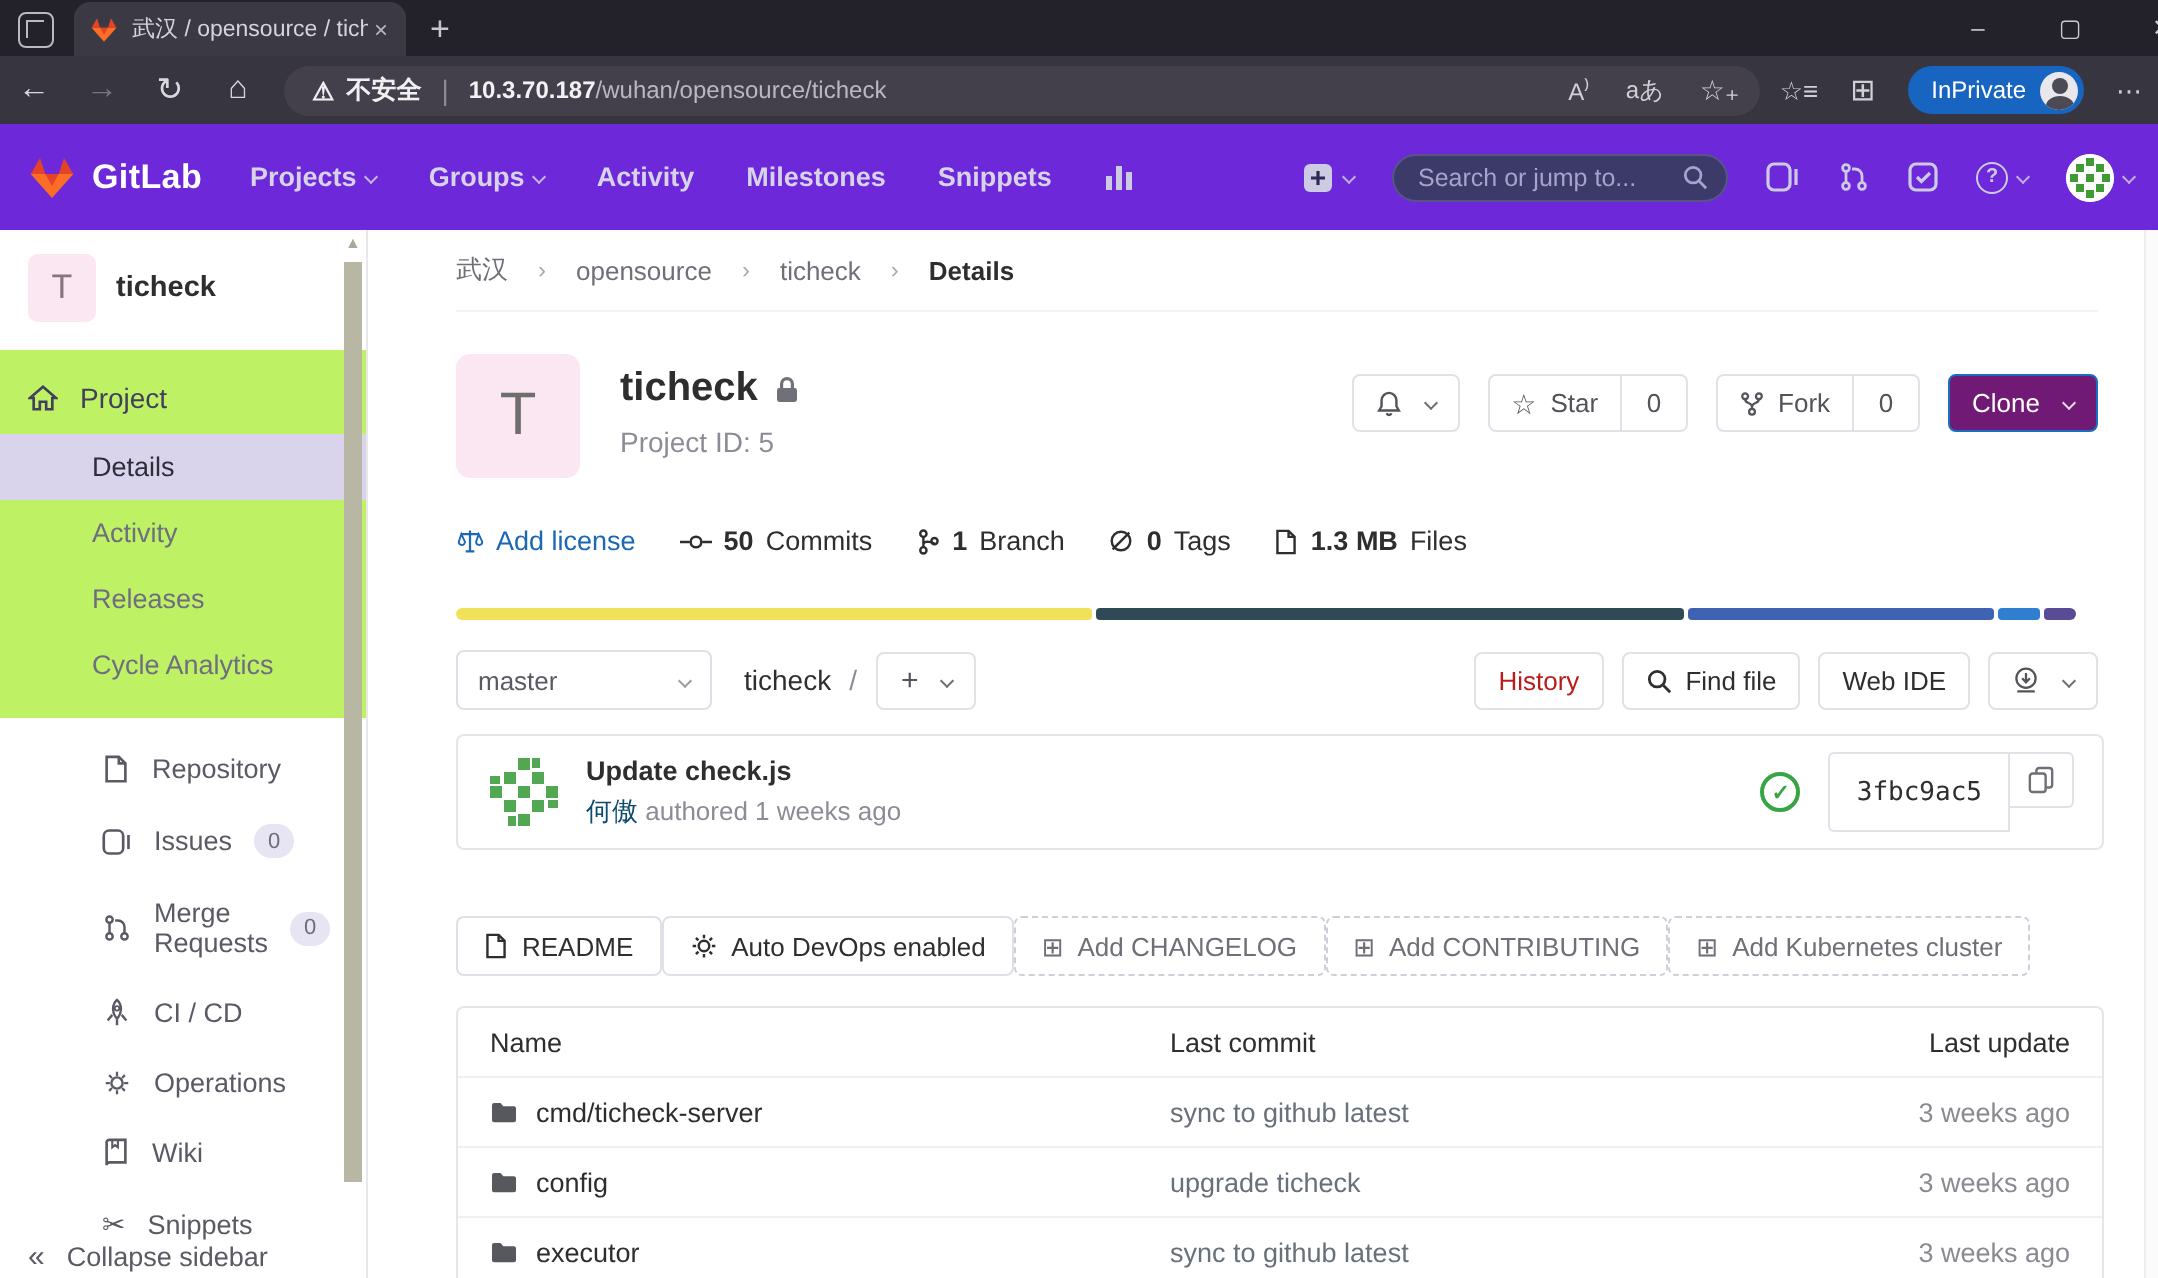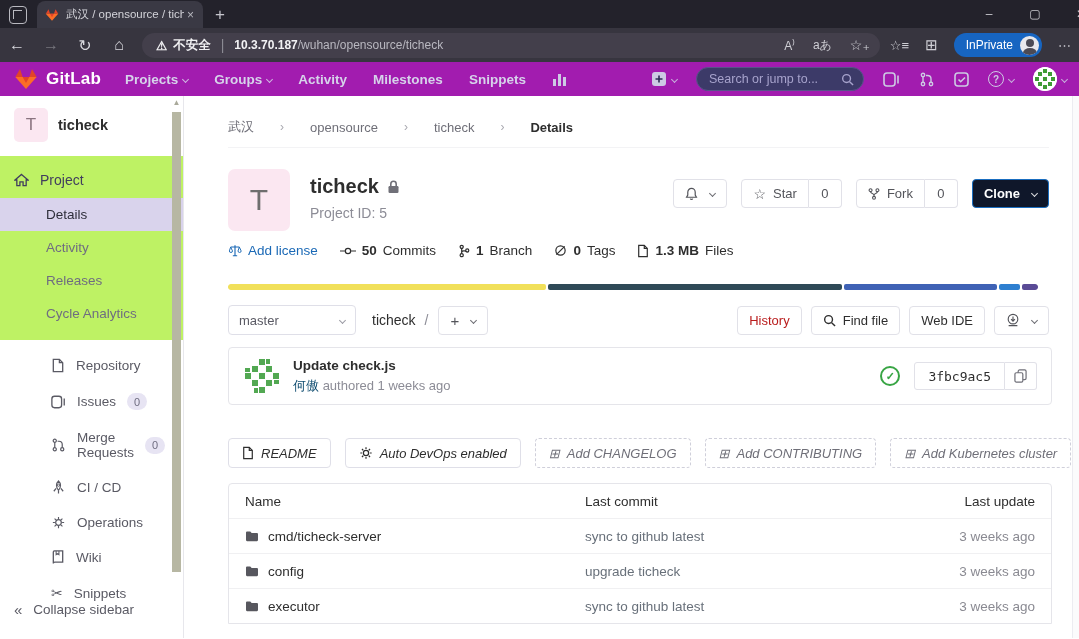--- a/index.html
+++ b/index.html
@@ -27,21 +27,21 @@
   .addr-host { font-weight:bold; color:#f2f2f4; }
   .addr-path { color:#b9b8c0; }
   .addr-icons { margin-left:auto; display:flex; align-items:center; gap:18px; color:#cfcfd5; font-size:12px; }
   .out-icons { display:flex; align-items:center; gap:16px; color:#cfcfd5; font-size:13px; margin-right:8px; }
   .inprivate { background:#1765c1; color:#fff; border-radius:13px; height:24px; display:flex; align-items:center; gap:7px; padding:0 3px 0 12px; font-size:12px; }
   .ip-avatar { width:19px; height:19px; border-radius:50%; background:#e8e8ec; position:relative; overflow:hidden; }
   .ip-avatar::before { content:""; position:absolute; left:5.5px; top:3px; width:8px; height:8px; border-radius:50%; background:#4b4a55; }
   .ip-avatar::after { content:""; position:absolute; left:2.5px; top:12px; width:14px; height:10px; border-radius:50%; background:#4b4a55; }
 
   
-  .gl-nav { height:34px; background:#a21caf; display:flex; align-items:center; padding:0 12px 0 14px; color:#cdcae4; }
+  .gl-nav { height:53px; background:#6d28d9; display:flex; align-items:center; padding:0 12px 0 14px; color:#cdcae4; }
   .gl-brand { display:flex; align-items:center; gap:8px; margin-right:24px; }
   .gl-brand b { color:#fff; font-size:17px; letter-spacing:.2px; }
   .gl-menu { display:flex; align-items:center; gap:26px; font-size:13.5px; font-weight:bold; color:#d6d3ea; }
   .gl-menu .mi { display:flex; align-items:center; }
   .gl-right { margin-left:auto; display:flex; align-items:center; gap:19px; }
   .gl-search { width:168px; height:24px; background:#3c3a68; border:1px solid #57548a; border-radius:14px; display:flex; align-items:center; padding:0 9px 0 12px; }
   .gl-search input { flex:1; background:transparent; border:none; outline:none; color:#b6b2d8; font-size:12.5px; width:110px; font-family:"Liberation Sans",sans-serif; }
   .gl-search input::placeholder { color:#a7a3cc; }
   .avatar-user { width:24px; height:24px; border-radius:50%; background:#fff; overflow:hidden; }
   .qmark { width:16px; height:16px; border:1.5px solid #cdcae4; border-radius:50%; font-size:10px; font-weight:bold; display:flex; align-items:center; justify-content:center; }
@@ -62,37 +62,37 @@
   .sb-badge { margin-left:auto; margin-right:24px; background:#e7e4f3; color:#6f6d80; font-size:11px; border-radius:9px; min-width:20px; height:17px; display:flex; align-items:center; justify-content:center; }
   .sb-collapse { position:absolute; bottom:10px; left:0; right:12px; display:flex; align-items:center; gap:11px; padding:10px 14px; color:#5a5a64; font-size:13.5px; }
   .sb-scroll { position:absolute; top:2px; right:1px; width:11px; bottom:0; }
   .sb-scroll .arrow { color:#a9a99a; font-size:8px; text-align:center; display:block; }
   .sb-thumb { position:absolute; top:14px; left:1px; width:9px; height:460px; background:#b7b7a3; }
 
   .content { flex:1; position:relative; overflow:hidden; background:#fff; }
   .page-scrollbar { position:absolute; top:0; right:0; bottom:0; width:7px; background:#fbfbfc; border-left:1px solid #ececf1; }
   .main { padding:0 30px 0 44px; }
 
-  .breadcrumb { display:flex; align-items:center; gap:26px; padding:22px 0 11px 0; font-size:13px; color:#6f6f78; border-bottom:1px solid #f3f3f5; }
+  .breadcrumb { display:flex; align-items:center; gap:15px; padding:11px 0 11px 0; font-size:13px; color:#6f6f78; border-bottom:1px solid #f3f3f5; }
   .breadcrumb .sep { color:#a9a9b0; font-size:12px; }
   .breadcrumb .current { color:#2e2e2e; font-weight:bold; }
 
   .proj-head { display:flex; margin-top:21px; }
   .proj-avatar { width:62px; height:62px; border-radius:7px; background:#fbe7f1; color:#6e6e6e; font-size:30px; display:flex; align-items:center; justify-content:center; }
   .proj-titles { margin-left:20px; padding-top:6px; }
   .proj-title { font-size:20px; font-weight:bold; display:flex; align-items:center; gap:8px; }
   .proj-id { color:#8c8c96; font-size:14px; margin-top:7px; }
   .proj-actions { margin-left:auto; display:flex; align-items:flex-start; gap:14px; padding-top:10px; }
   .btn { display:inline-flex; align-items:center; gap:7px; height:29px; padding:0 11px; border:1px solid #e1e1e8; border-radius:4px; background:#fff; font-size:13px; color:#53545a; white-space:nowrap; }
   .btn-group { display:inline-flex; }
   .btn-group .btn:first-child { border-radius:4px 0 0 4px; }
   .btn-group .btn:last-child { border-radius:0 4px 4px 0; border-left:none; min-width:33px; justify-content:center; }
-  .btn-primary { background:#0f172a; border-color:#1a6ec0; color:#fff; font-weight:bold; }
-
-  .stats-row { display:flex; align-items:center; gap:22px; margin-top:12px; font-size:13.5px; color:#2e2e2e; }
+  .btn-primary { background:#701a75; border-color:#1a6ec0; color:#fff; font-weight:normal; }
+
+  .stats-row { display:flex; align-items:center; gap:22px; margin-top:24px; font-size:13.5px; color:#2e2e2e; }
   .stat { display:flex; align-items:center; gap:6px; }
   .stat b { font-weight:bold; }
   .link-blue { color:#1b69b6; }
   .description { margin-top:16px; font-size:14.5px; color:#2e2e2e; }
 
   .lang-bar { margin-top:26px; height:6px; display:flex; gap:2px; border-radius:3px; overflow:hidden; width:810px; }
   .lang-bar div { height:6px; border-radius:2px; }
 
   .tree-controls { display:flex; align-items:center; margin-top:15px; }
   .branch-select { width:128px; height:30px; border:1px solid #dfdfe8; border-radius:4px; display:flex; align-items:center; padding:0 10px; font-size:13px; color:#5a5a64; background:#fff; }
@@ -101,24 +101,24 @@
   .tree-path .slash { color:#8c8c96; }
   .tree-right { margin-left:auto; display:flex; align-items:center; gap:9px; }
 
   .commit-box { margin-top:12px; border:1px solid #e5e5ea; border-radius:4px; height:58px; display:flex; align-items:center; padding:0 14px; width:824px; }
   .commit-texts { margin-left:12px; }
   .commit-title { font-weight:bold; font-size:13.5px; color:#2e2e2e; }
   .commit-meta { font-size:13px; color:#8c8c96; margin-top:4px; }
   .commit-meta .author { color:#0c4a6e; }
   .commit-right { margin-left:auto; display:flex; align-items:center; gap:14px; }
   .ci-status { width:20px; height:20px; border:2px solid #38a544; border-radius:50%; color:#38a544; font-size:11px; font-weight:bold; display:flex; align-items:center; justify-content:center; }
-  .sha-box { height:28px; border:1px solid #e1e1e8; border-radius:3px 0 0 3px; display:flex; align-items:center; padding:0 13px; font-family:"DejaVu Sans Mono", monospace; font-size:13px; color:#2e2e2e; }
+  .sha-box { height:40px; border:1px solid #e1e1e8; border-radius:3px 0 0 3px; display:flex; align-items:center; padding:0 13px; font-family:"DejaVu Sans Mono", monospace; font-size:13px; color:#2e2e2e; }
   .copy-btn { height:28px; width:32px; border:1px solid #e1e1e8; border-left:none; border-radius:0 3px 3px 0; display:flex; align-items:center; justify-content:center; color:#6f6f78; }
 
-  .badge-row { display:flex; align-items:center; gap:14px; margin-top:33px;font-style:italic; }
+  .badge-row { display:flex; align-items:center; margin-top:33px; }
   .badge-btn { display:inline-flex; align-items:center; gap:7px; height:30px; padding:0 13px; border:1px solid #dfdfe8; border-radius:4px; font-size:13px; color:#2e2e2e; background:#fff; white-space:nowrap; }
   .badge-btn.dashed { border:1px dashed #cfcfda; color:#6f6f78; }
   .plus-sq { font-size:13px; line-height:1; }
 
   .file-table { margin-top:15px; width:824px; border:1px solid #e5e5ea; border-radius:4px 4px 0 0; font-size:13.5px; }
   .ft-row { display:flex; align-items:center; height:35px; padding:0 16px; border-top:1px solid #f0f0f2;justify-content:center; }
   .ft-row.header { border-top:none; color:#2e2e2e; height:34px; }
   .ft-name { width:340px; display:flex; align-items:center; gap:9px; color:#2e2e2e; }
   .ft-commit { flex:1; color:#68707a; }
   .ft-updated { width:120px; text-align:right; color:#8a8a92; }

